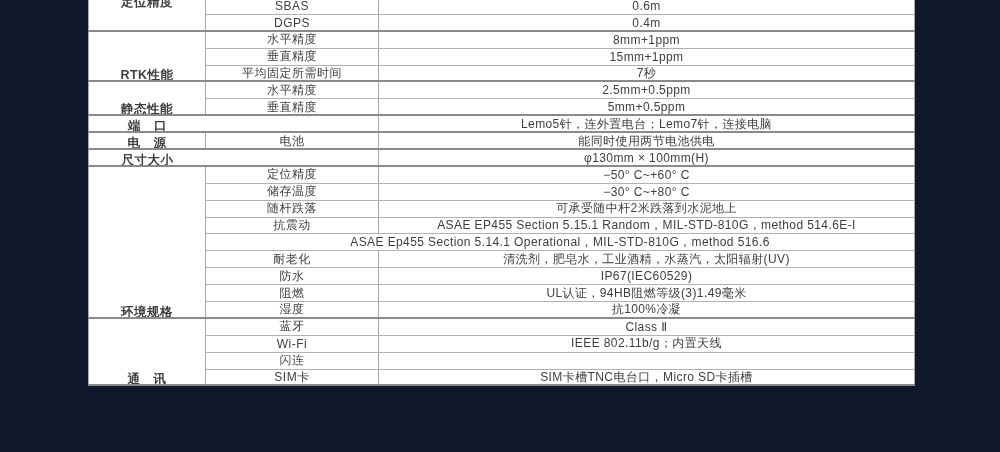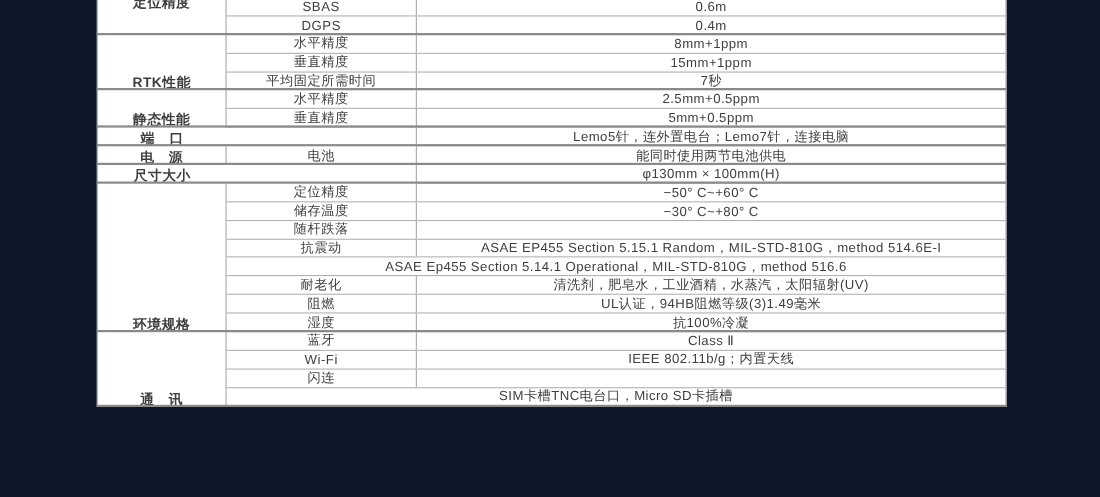--- a/index.html
+++ b/index.html
@@ -146,33 +146,38 @@
           <div class="row">
             <div class="item-cell">定位精度</div>
             <div class="value-cell">−50° C~+60° C</div>
           </div>
           <div class="row">
             <div class="item-cell">储存温度</div>
             <div class="value-cell">−30° C~+80° C</div>
           </div>
           <div class="row">
             <div class="item-cell">随杆跌落</div>
+            <div class="value-cell">可承受随中杆2米跌落到水泥地上</div>
           </div>
           <div class="row">
             <div class="item-cell">抗震动</div>
             <div class="value-cell">ASAE EP455 Section 5.15.1 Random，MIL-STD-810G，method 514.6E-I</div>
           </div>
           <div class="row">
             <div class="value-cell">ASAE Ep455 Section 5.14.1 Operational，MIL-STD-810G，method 516.6</div>
           </div>
           <div class="row">
             <div class="item-cell">耐老化</div>
             <div class="value-cell">清洗剂，肥皂水，工业酒精，水蒸汽，太阳辐射(UV)</div>
           </div>
           <div class="row">
+            <div class="item-cell">防水</div>
+            <div class="value-cell">IP67(IEC60529)</div>
+          </div>
+          <div class="row">
             <div class="item-cell">阻燃</div>
             <div class="value-cell">UL认证，94HB阻燃等级(3)1.49毫米</div>
           </div>
           <div class="row">
             <div class="item-cell">湿度</div>
             <div class="value-cell">抗100%冷凝</div>
           </div>
         </div>
       </div>
       <div class="section">
@@ -185,18 +190,19 @@
             <div class="value-cell">Class Ⅱ</div>
           </div>
           <div class="row">
             <div class="item-cell">Wi-Fi</div>
             <div class="value-cell">IEEE 802.11b/g；内置天线</div>
           </div>
           <div class="row">
             <div class="item-cell">闪连</div>
           </div>
           <div class="row">
+            <div class="item-cell">SIM卡</div>
             <div class="value-cell">SIM卡槽TNC电台口，Micro SD卡插槽</div>
           </div>
         </div>
       </div>
     </div>
 </div>
 
 </body></html>

